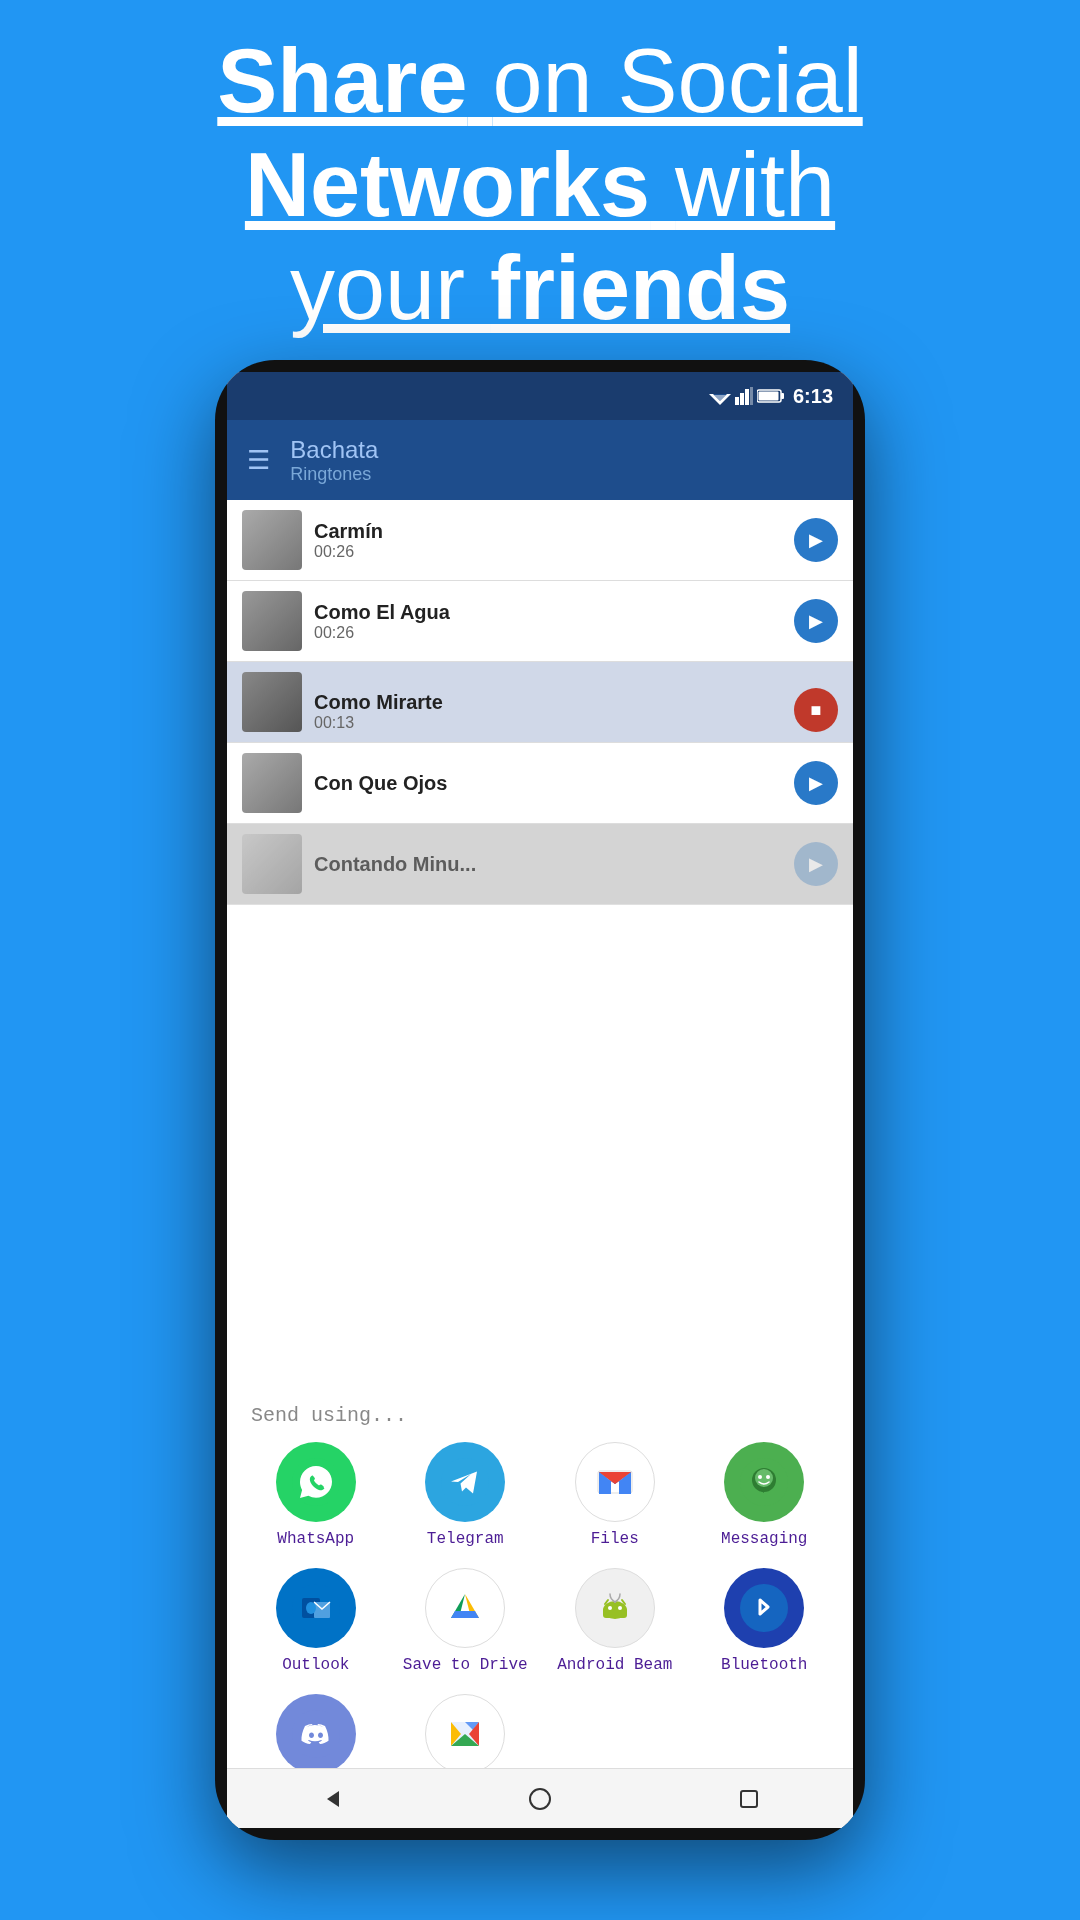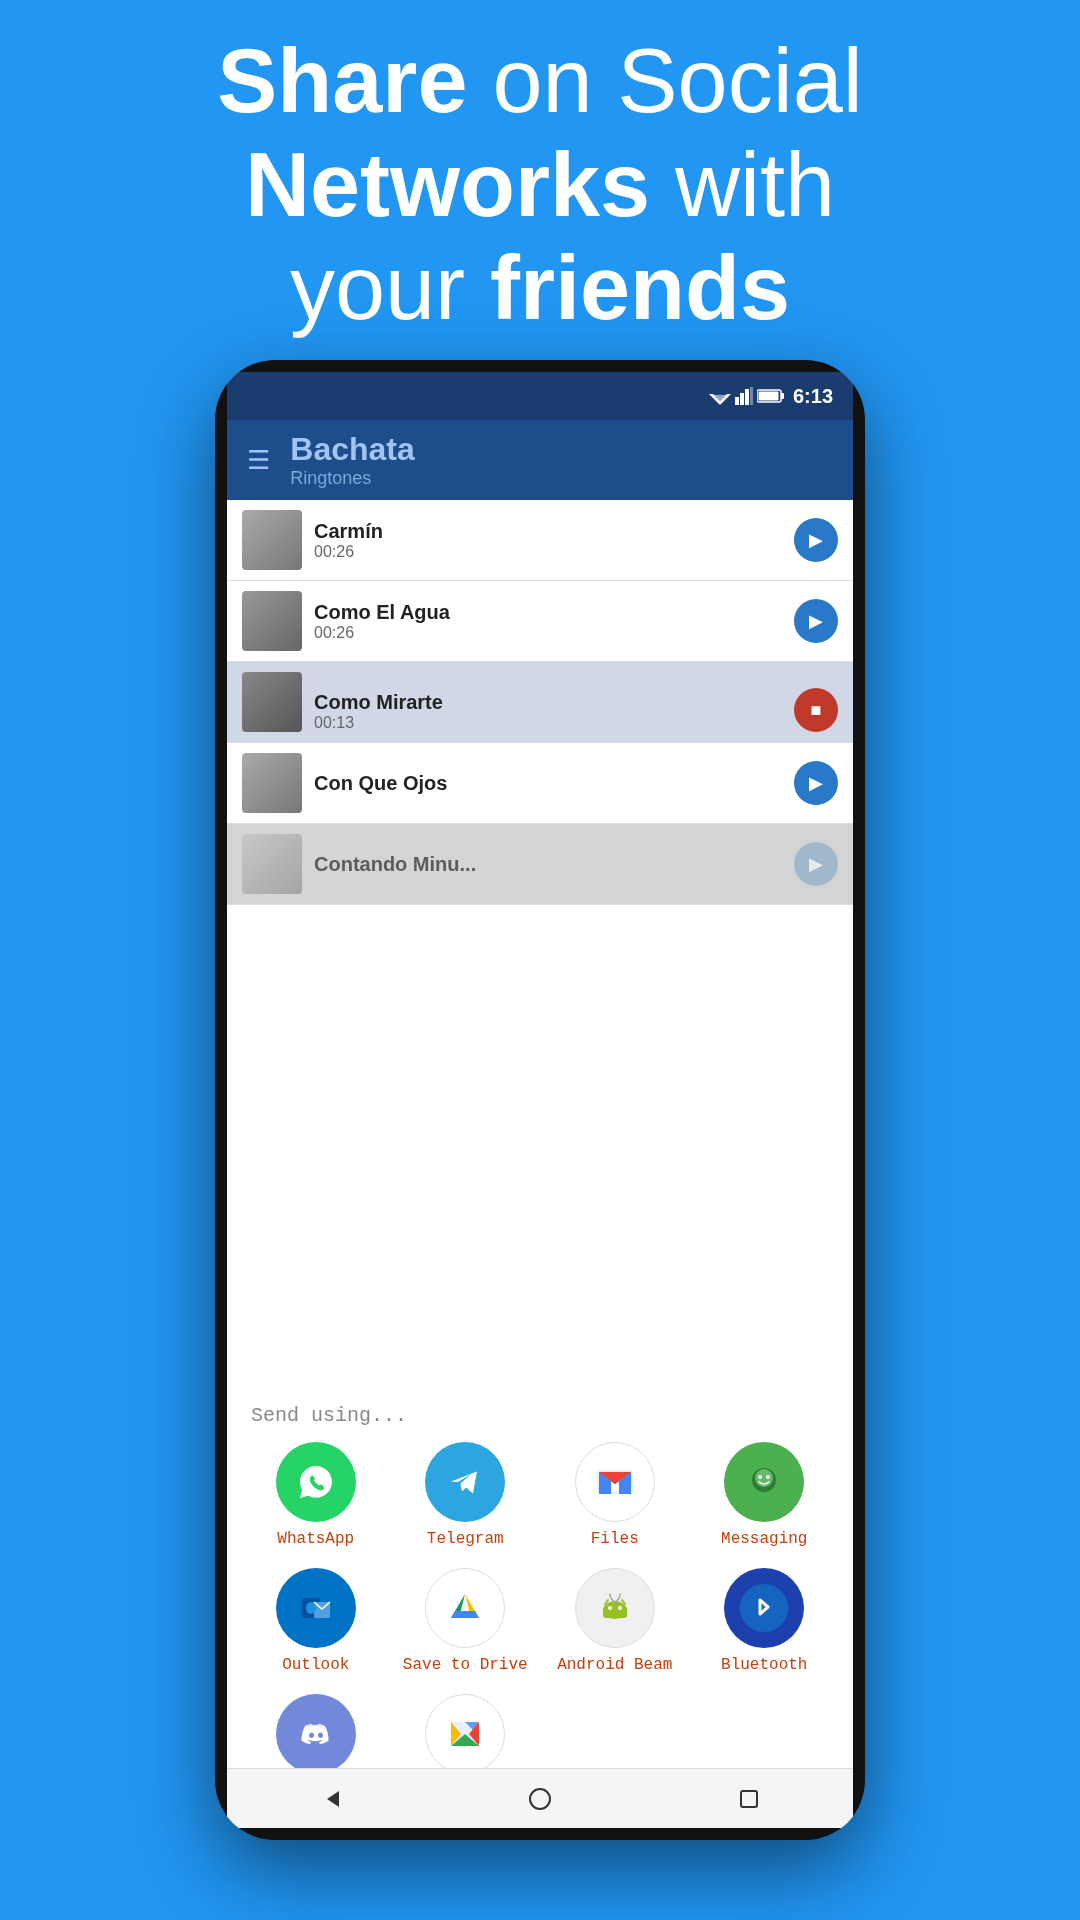--- a/index.html
+++ b/index.html
@@ -20,20 +20,21 @@
       top: 30px;
       left: 0;
       right: 0;
       text-align: center;
       color: white;
       font-size: 90px;
       font-weight: 300;
       line-height: 1.15;
       padding: 0 40px;
       z-index: 1;
+      text-decoration: underline;
     }
     .header-text strong {
       font-weight: 800;
     }
 
     
     .phone-frame {
       position: absolute;
       top: 360px;
       left: 50%;
@@ -92,22 +93,22 @@
       color: #a0c4f5;
       font-size: 26px;
       cursor: pointer;
     }
     .app-bar-title {
       display: flex;
       flex-direction: column;
     }
     .app-bar-title .title {
       color: #a0c4f5;
-      font-size: 32px;
-      font-weight: bold;
+      font-size: 24px;
+      font-weight: normal;
     }
     .app-bar-title .subtitle {
       color: #7aa8d8;
       font-size: 18px;
     }
 
     
     .song-list {
       background: #e8e8e8;
       flex: 1;
@@ -210,21 +211,21 @@
       width: 80px;
       height: 80px;
       border-radius: 50%;
       display: flex;
       align-items: center;
       justify-content: center;
       font-size: 36px;
     }
     .share-item-label {
       font-size: 16px;
-      color: #c2410c;
+      color: #4c1d95;
       text-align: center;
     }
 
     
     .ic-whatsapp { background: #25D366; }
     .ic-telegram { background: #2CA5E0; }
     .ic-gmail { background: white; border: 1px solid #ddd; }
     .ic-messaging { background: #4CAF50; }
     .ic-outlook { background: #0072C6; }
     .ic-drive { background: white; border: 1px solid #ddd; }

